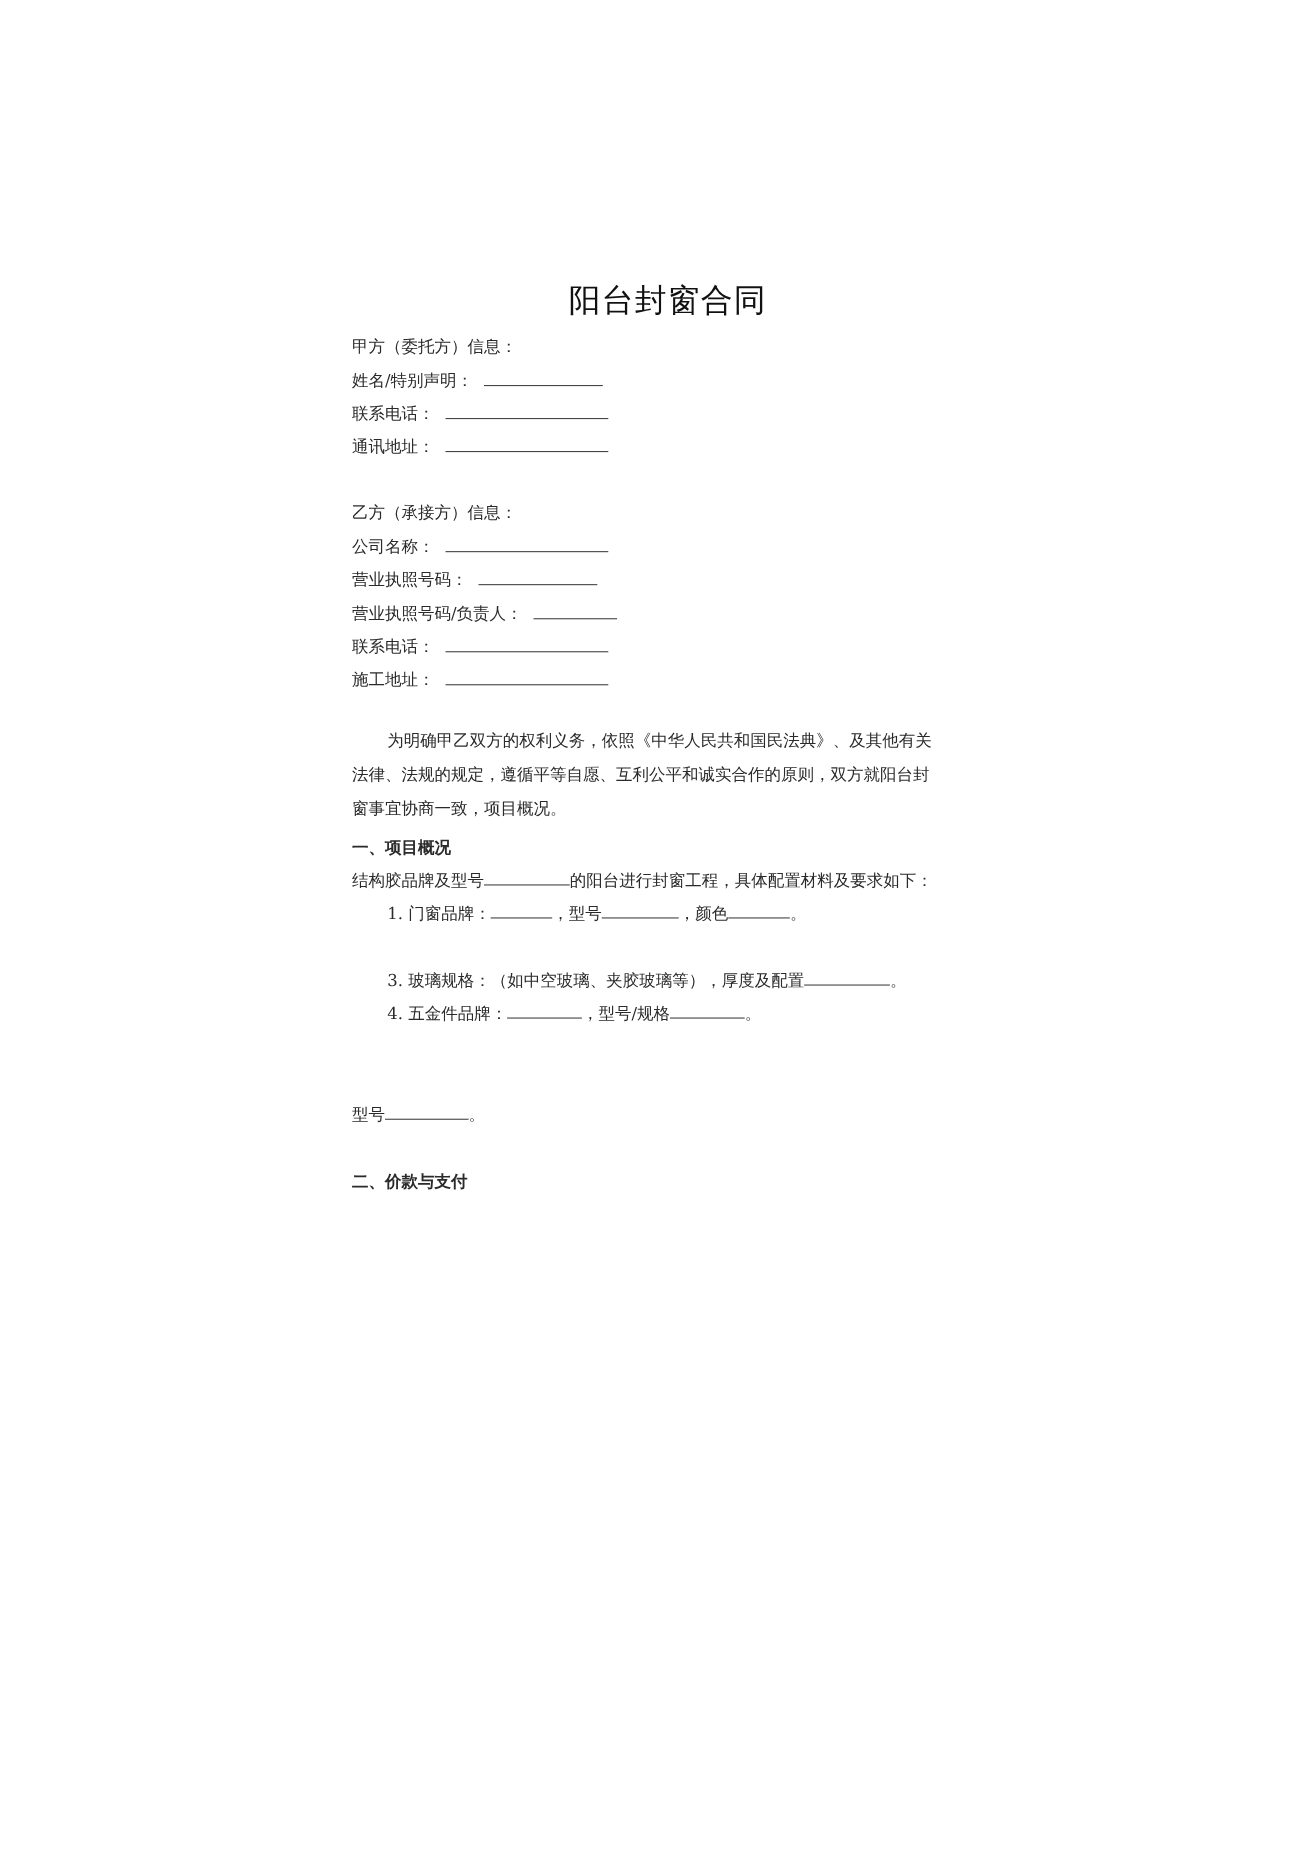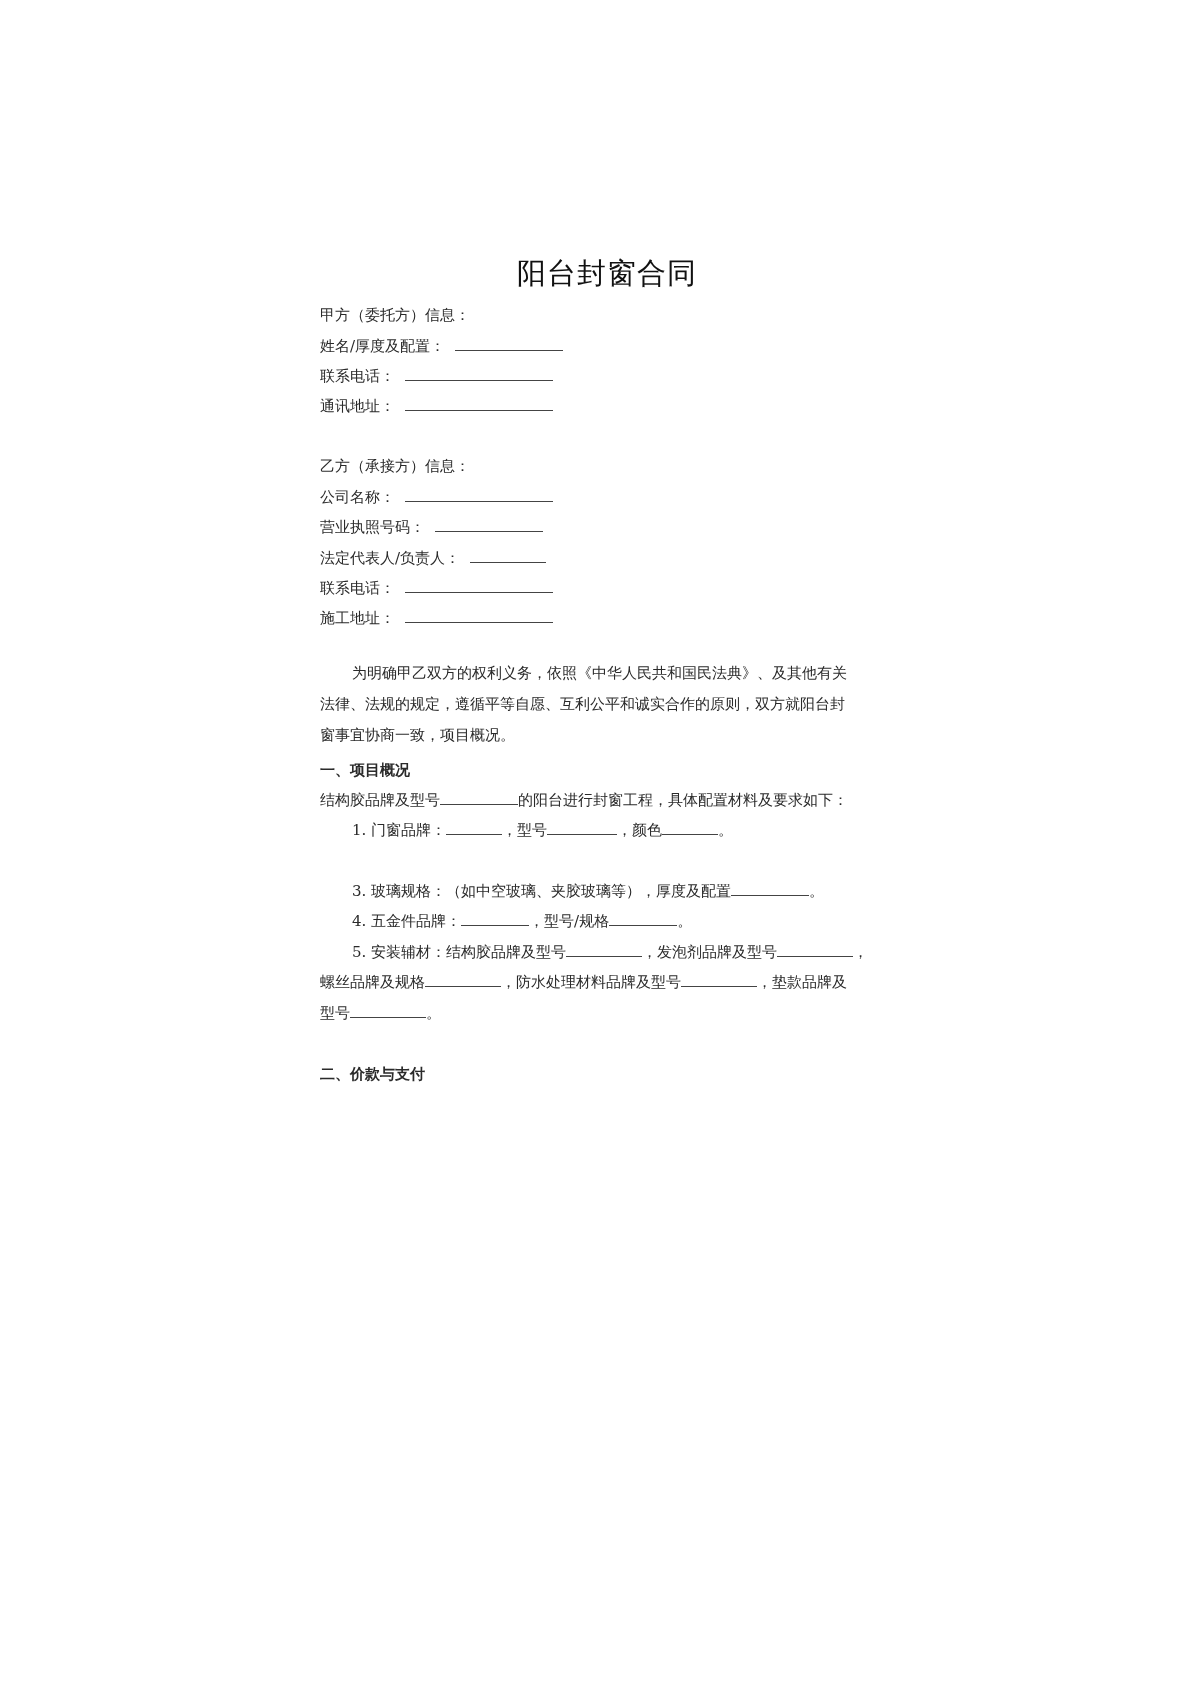--- a/index.html
+++ b/index.html
@@ -16,38 +16,38 @@
   .under { }
 </style>
 </head>
 <body>
 
 <div class="page">
   <div class="title">阳台封窗合同</div>
 
   <div class="line" style="top:305px">甲方（委托方）信息：</div>
   <div class="line" style="top:336px">
-    <span>姓名/厚度及配置：</span><span class="ul" style="width:108px;margin-left:10px"></span>
+    <span>姓名/特别声明：</span><span class="ul" style="width:108px;margin-left:10px"></span>
   </div>
   <div class="line" style="top:366px">
     <span>联系电话：</span><span class="ul" style="width:148px;margin-left:10px"></span>
   </div>
   <div class="line" style="top:396px">
     <span>通讯地址：</span><span class="ul" style="width:148px;margin-left:10px"></span>
   </div>
 
   <div class="line" style="top:456px">乙方（承接方）信息：</div>
   <div class="line" style="top:487px">
     <span>公司名称：</span><span class="ul" style="width:148px;margin-left:10px"></span>
   </div>
   <div class="line" style="top:517px">
     <span>营业执照号码：</span><span class="ul" style="width:108px;margin-left:10px"></span>
   </div>
   <div class="line" style="top:548px">
-    <span>法定代表人/负责人：</span><span class="ul" style="width:76px;margin-left:10px"></span>
+    <span>营业执照号码/负责人：</span><span class="ul" style="width:76px;margin-left:10px"></span>
   </div>
   <div class="line" style="top:578px">
     <span>联系电话：</span><span class="ul" style="width:148px;margin-left:10px"></span>
   </div>
   <div class="line" style="top:608px">
     <span>施工地址：</span><span class="ul" style="width:148px;margin-left:10px"></span>
   </div>
 
   <div class="line" style="top:694px">法律、法规的规定，遵循平等自愿、互利公平和诚实合作的原则，双方就阳台封</div>
   <div class="line indent" style="top:663px">为明确甲乙双方的权利义务，依照《中华人民共和国民法典》、及其他有关</div>
@@ -59,24 +59,18 @@
   </div>
   <div class="line indent" style="top:820px">
     <span>1. 门窗品牌：</span><span class="ul" style="width:56px"></span><span>，型号</span><span class="ul" style="width:70px"></span><span>，颜色</span><span class="ul" style="width:56px"></span><span>。</span>
   </div>
   <div class="line indent" style="top:881px">
     <span>3. 玻璃规格：</span><span class="under">（如中空玻璃、夹胶玻璃等）</span><span>，厚度及配置</span><span class="ul" style="width:78px"></span><span>。</span>
   </div>
   <div class="line indent" style="top:911px">
     <span>4. 五金件品牌：</span><span class="ul" style="width:68px"></span><span>，型号/规格</span><span class="ul" style="width:68px"></span><span>。</span>
   </div>
-  <div class="line indent" style="top:942px">
-    <span>5. 安装辅材：结构胶品牌及型号</span><span class="ul" style="width:76px"></span><span>，发泡剂品牌及型号</span><span class="ul" style="width:76px"></span><span>，</span>
-  </div>
-  <div class="line" style="top:972px">
-    <span>螺丝品牌及规格</span><span class="ul" style="width:76px"></span><span>，防水处理材料品牌及型号</span><span class="ul" style="width:76px"></span><span>，垫款品牌及</span>
-  </div>
   <div class="line" style="top:1003px">
     <span>型号</span><span class="ul" style="width:76px"></span><span>。</span>
   </div>
 
   <div class="line bold" style="top:1064px">二、价款与支付</div>
 </div>
 
 </body></html>

